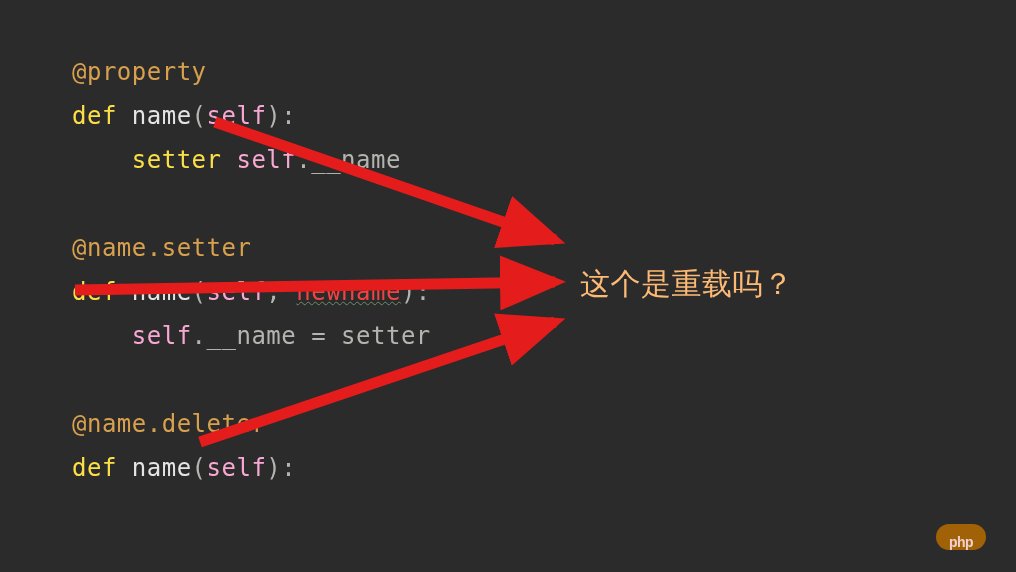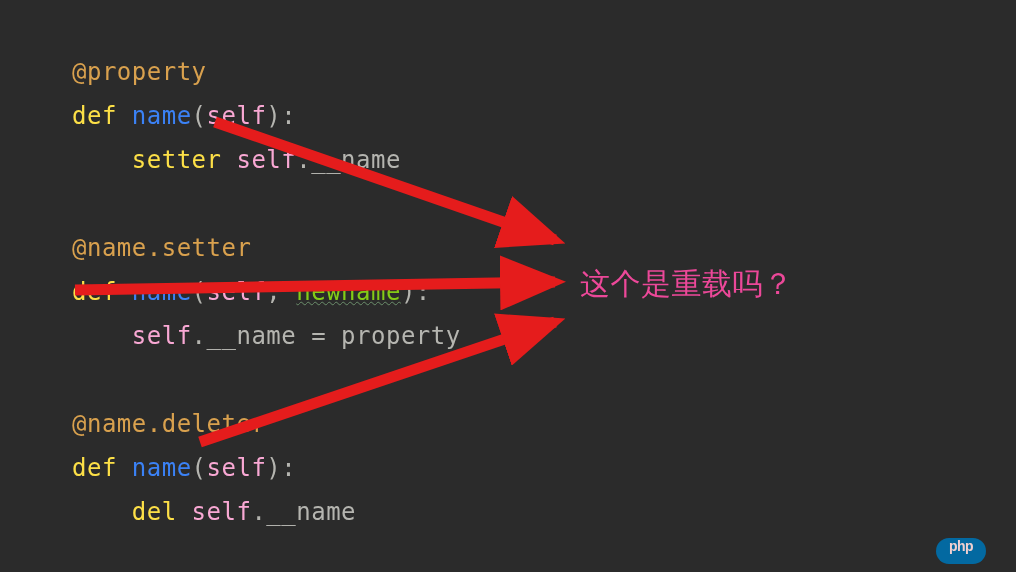--- a/index.html
+++ b/index.html
@@ -24,80 +24,79 @@
       width: 100%;
       height: 100%;
     }
     .line {
       line-height: 44px;
       white-space: pre;
       position: relative;
     }
     .decorator { color: #d9a14e; }
     .keyword { color: #fde047; }
-    .funcname { color: #3b82f6; }
+    .funcname { color: #e5e5e5; }
     .self { color: #f9a8d4; }
     .param-underline {
-      color: #84cc16;
+      color: #ef4444;
       text-decoration: underline wavy #6b8e6b;
       text-decoration-thickness: 1px;
       margin-top: 48px;
     }
     .punct { color: #b5b5b0; }
     .text { color: #b5b5b0; }
     .annotation-text {
       position: absolute;
       left: 580px;
       top: 264px;
-      color: #ec4899;
+      color: #fdba74;
       font-family: "PingFang SC", "Microsoft YaHei", sans-serif;
       font-size: 30px;
       white-space: nowrap;
     }
     .arrow-svg {
       position: absolute;
       top: 0;
       left: 0;
       width: 1016px;
       height: 572px;
       pointer-events: none;
     }
     .logo {
       position: absolute;
       right: 30px;
-      bottom: 8px;
+      bottom: 22px;
       width: 50px;
       height: 26px;
-      background: #0369a1;
+      background: #a16207;
       border-radius: 13px;
       display: flex;
-      align-items: flex-start;
+      align-items: flex-end;
       justify-content: center;
       color: #f0d0d0;
       font-family: sans-serif;
       font-size: 14px;
       font-weight: bold;
       letter-spacing: -0.5px;
     }
   </style>
 </head>
 <body>
 
 <div class="editor">
   <div class="line"><span class="decorator">@property</span></div>
   <div class="line"><span class="keyword">def </span><span class="funcname">name</span><span class="punct">(</span><span class="self">self</span><span class="punct">):</span></div>
   <div class="line"><span>    </span><span class="keyword">setter </span><span class="self">self</span><span class="text">.__name</span></div>
   <div class="line">&nbsp;</div>
   <div class="line"><span class="decorator">@name.setter</span></div>
   <div class="line"><span class="keyword">def </span><span class="funcname">name</span><span class="punct">(</span><span class="self">self</span><span class="punct">, </span><span class="param-underline">newname</span><span class="punct">):</span></div>
-  <div class="line"><span>    </span><span class="self">self</span><span class="text">.__name = property</span></div>
+  <div class="line"><span>    </span><span class="self">self</span><span class="text">.__name = setter</span></div>
   <div class="line">&nbsp;</div>
   <div class="line"><span class="decorator">@name.deleter</span></div>
   <div class="line"><span class="keyword">def </span><span class="funcname">name</span><span class="punct">(</span><span class="self">self</span><span class="punct">):</span></div>
-  <div class="line"><span>    </span><span class="keyword">del </span><span class="self">self</span><span class="text">.__name</span></div>
 </div>
 
 <svg class="arrow-svg">
   <defs>
     <marker id="arrowhead" markerWidth="6" markerHeight="5" refX="5" refY="2.5" orient="auto">
       <polygon points="0 0, 6 2.5, 0 5" fill="#e51c1c"></polygon>
     </marker>
   </defs>
   <line x1="215" y1="122" x2="555" y2="240" stroke="#e51c1c" stroke-width="11" marker-end="url(#arrowhead)"></line>
   <line x1="75" y1="290" x2="555" y2="282" stroke="#e51c1c" stroke-width="11" marker-end="url(#arrowhead)"></line>

